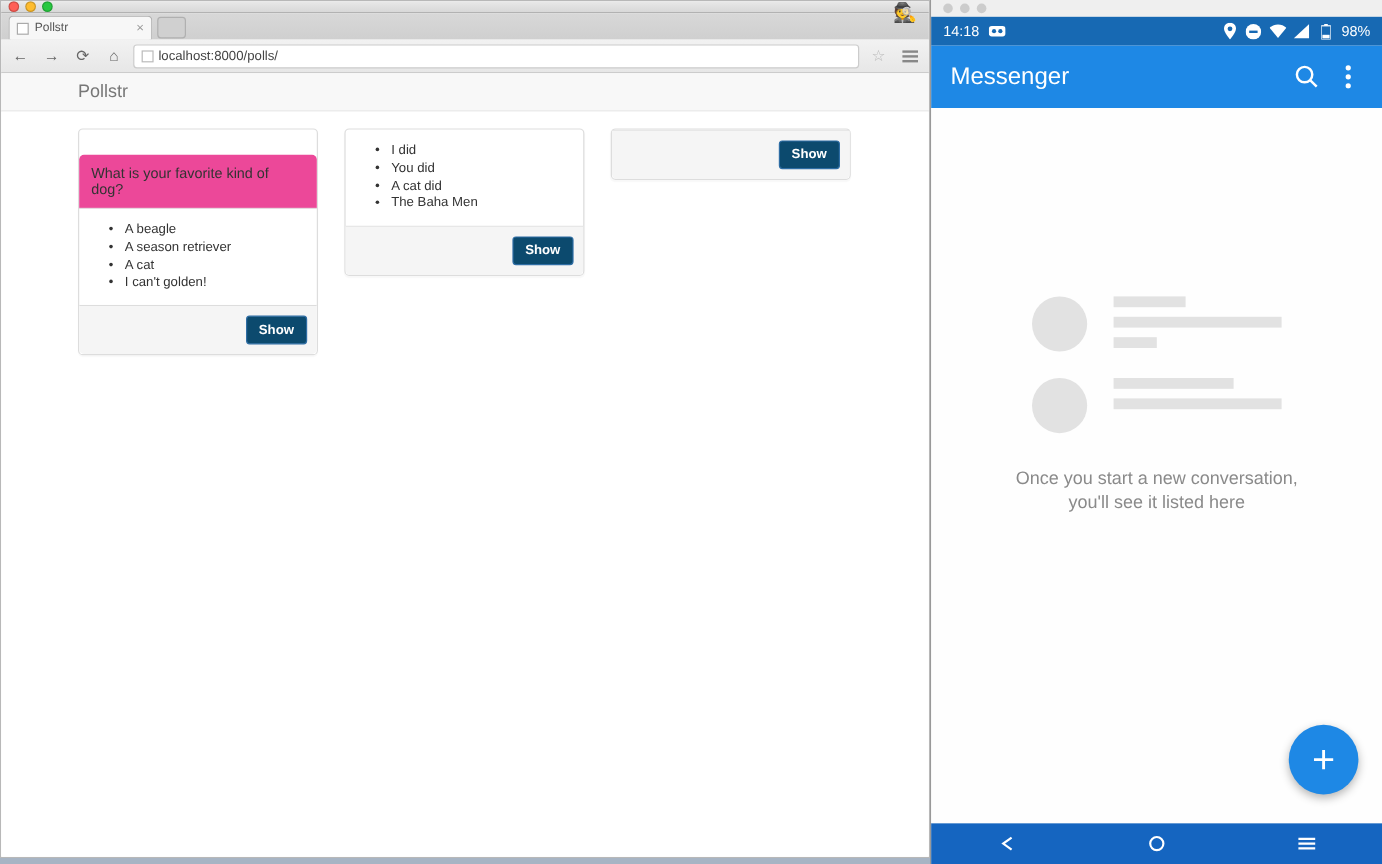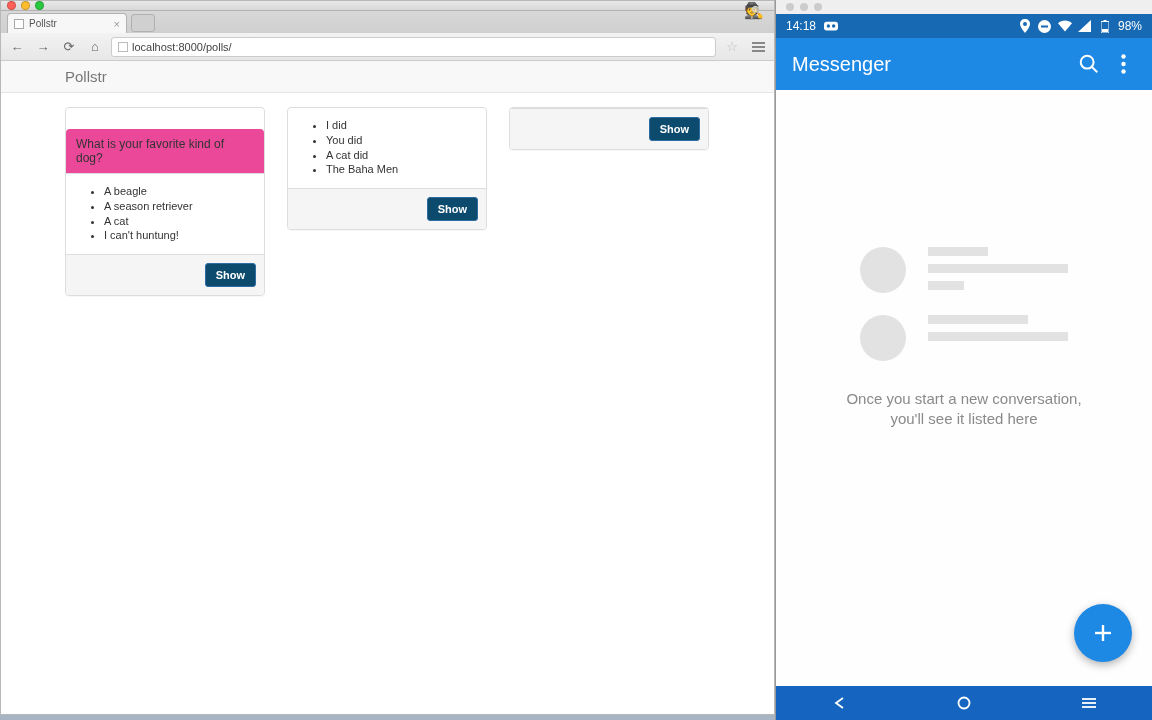--- a/index.html
+++ b/index.html
@@ -163,21 +163,21 @@
 
   <div class="content">
 
     <div class="card">
       <div class="card-head">What is your favorite kind of dog?</div>
       <div class="card-body">
         <ul>
           <li>A beagle</li>
           <li>A season retriever</li>
           <li>A cat</li>
-          <li>I can't huntung!</li>
+          <li>I can't golden!</li>
         </ul>
       </div>
       <div class="card-foot">
         <button class="showbtn">Show</button>
       </div>
     </div>
 
     <div class="card">
       <div class="card-body">
         <ul>

